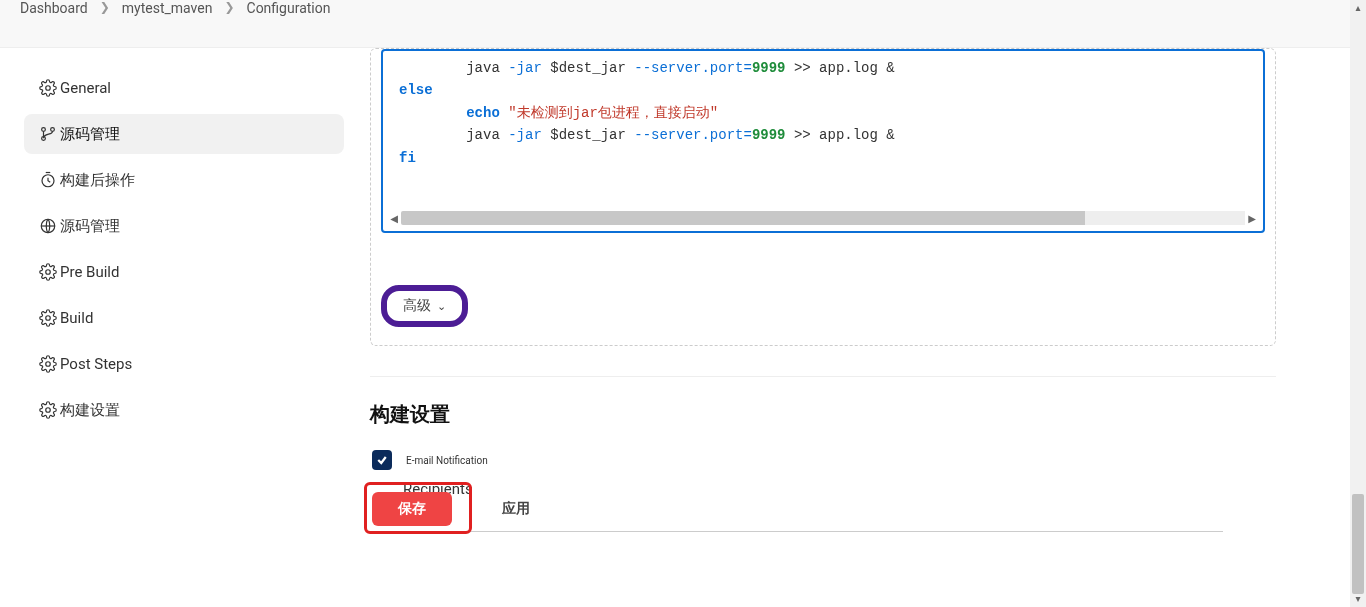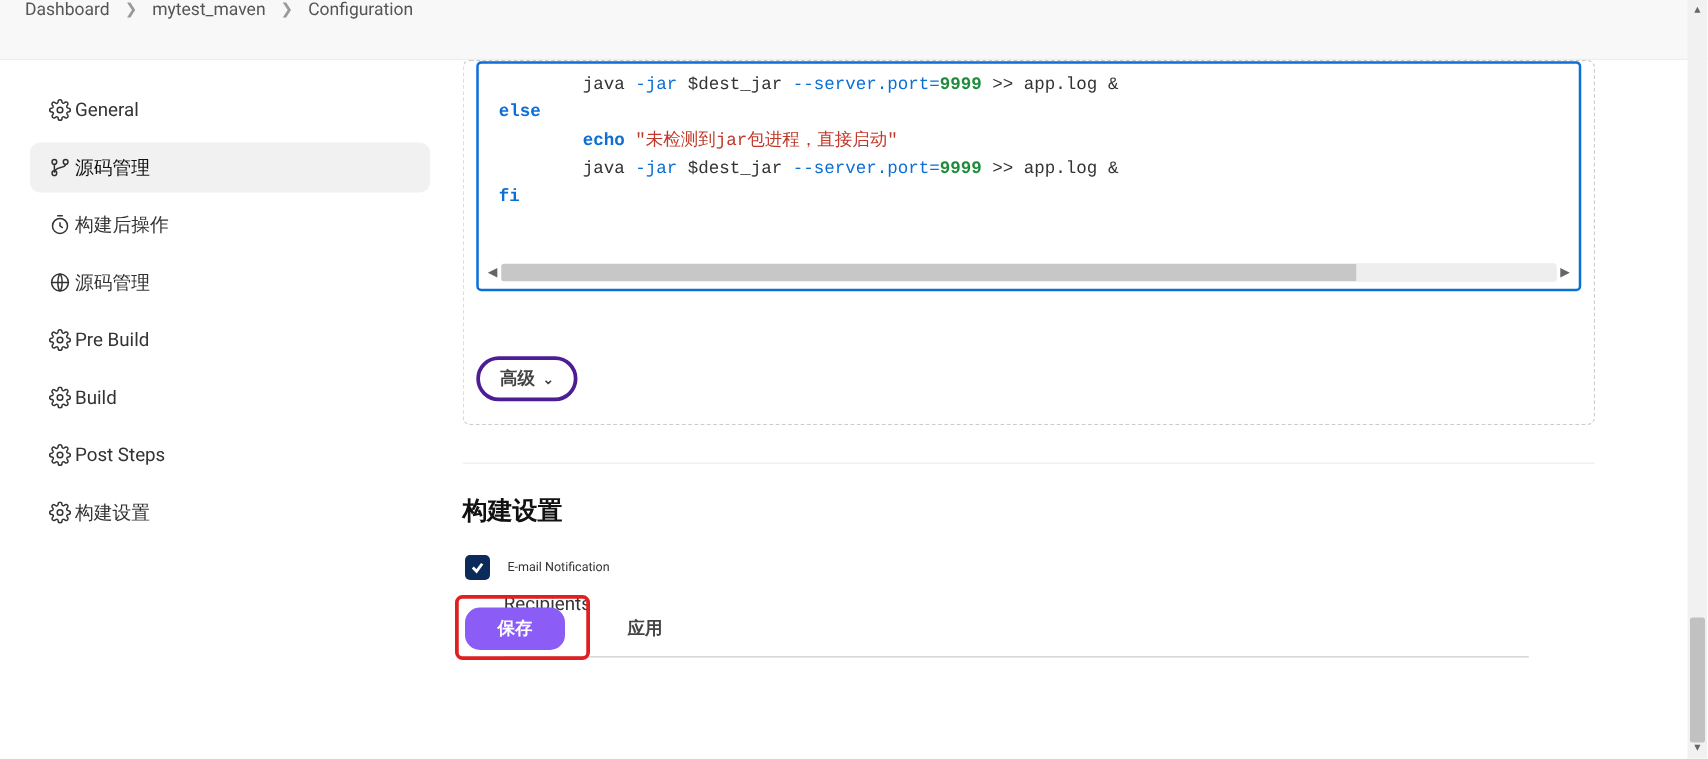--- a/index.html
+++ b/index.html
@@ -40,21 +40,21 @@
   .code-area .flag { color: #0b6fd6; margin-top: 29px; }
   .code-area .str { color: #c0392b; }
   .code-area .num { color: #1e8c3a; font-weight: 600; }
 
   
   .code-hscroll { height: 18px; margin: 2px 4px 4px 4px; position: relative; display:flex; align-items:center; }
   .code-hscroll .arrow { width: 14px; font-size: 10px; color:#666; text-align: center; }
   .code-hscroll .track { flex:1; height: 14px; background: #c7c7c7; position: relative; border-radius: 2px; }
   .code-hscroll .track::after { content:""; position:absolute; right:0; top:0; width: 160px; height:100%; background:#eee; }
 
-  .adv-btn { margin-top: 52px; display:inline-flex; align-items:center; gap:6px; border: 3px solid #4c1d95; background:#fff; border-radius: 18px; padding: 6px 16px; font-size: 14px; color:#444; cursor:pointer;font-weight:bold;}
+  .adv-btn { margin-top: 52px; display:inline-flex; align-items:center; gap:6px; border: 6px solid #4c1d95; background:#fff; border-radius: 18px; padding: 6px 16px; font-size: 14px; color:#444; cursor:pointer;}
   .adv-btn .chev { font-size: 11px; }
 
   .dropdown-btn { margin-top: 12px; display:inline-flex; align-items:center; gap:6px; border: 1px solid #ccc; background:#fff; border-radius: 6px; padding: 8px 14px; font-size: 14px; font-weight: 600; color:#0b6fd6; cursor:pointer;}
   .dropdown-btn .caret{ width:0;height:0;border-left:4px solid transparent;border-right:4px solid transparent;border-top:5px solid #0b6fd6; }
 
   hr.sep-line { border: none; border-top: 1px solid #eee; margin: 30px 0 24px 0; }
 
   .section-title { font-size: 20px; font-weight: 700; color:#111; margin-bottom: 22px;}
 
   .checkbox-row { display:flex; align-items:center; gap: 14px; margin-bottom: 10px; margin-left: 2px;}
@@ -62,21 +62,21 @@
   .checkbox svg { width:12px; height:12px; stroke:#fff; stroke-width:3; fill:none;}
   .checkbox-label { font-size: 10px; color:#333;}
   .sub-label { margin-left: 33px; font-size: 15px; color:#333; margin-top: 10px; }
 
   .input-line { margin-left: 33px; margin-top: 10px; border-bottom: 1px solid #ccc; height: 24px; width: 820px; }
 
   
   .btn-row { position: absolute; left: 12px; bottom: 6px; display:flex; gap: 24px; align-items:center; }
   .red-box { position:absolute; left: -8px; top: -10px; width: 108px; height: 52px; border: 3px solid #e02020; border-radius: 6px; pointer-events: none;}
   .btn { padding: 8px 26px; border-radius: 6px; font-size: 14px; cursor: pointer; border: none; font-weight: 600; }
-  .btn-primary { background: #8b5cf6; color: #fff; border-radius: 12px; }
+  .btn-primary { background: #ef4444; color: #fff; }
   .btn-secondary { background: transparent; color: #444; }
 
 </style>
 </head>
 <body>
 
 <div class="viewport">
 
   <div class="breadcrumbs">
     <span class="crumb">Dashboard</span>

